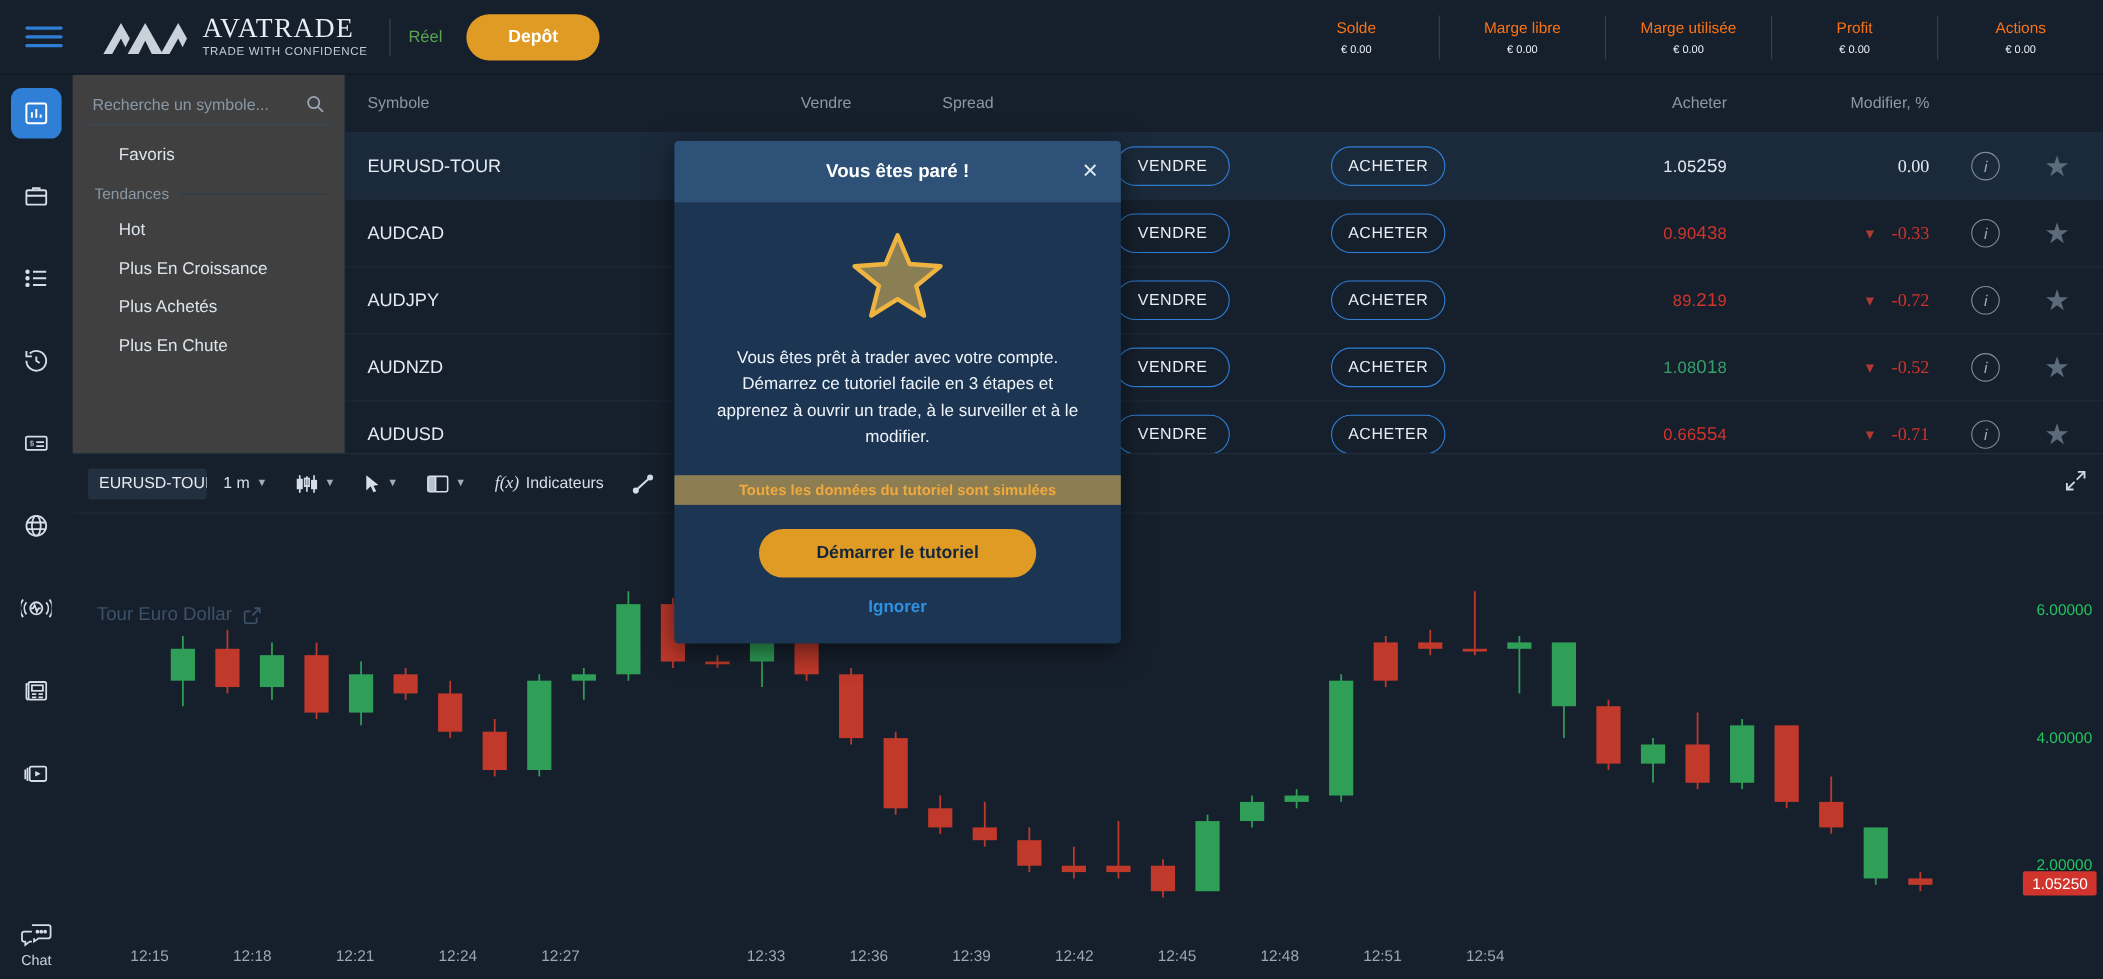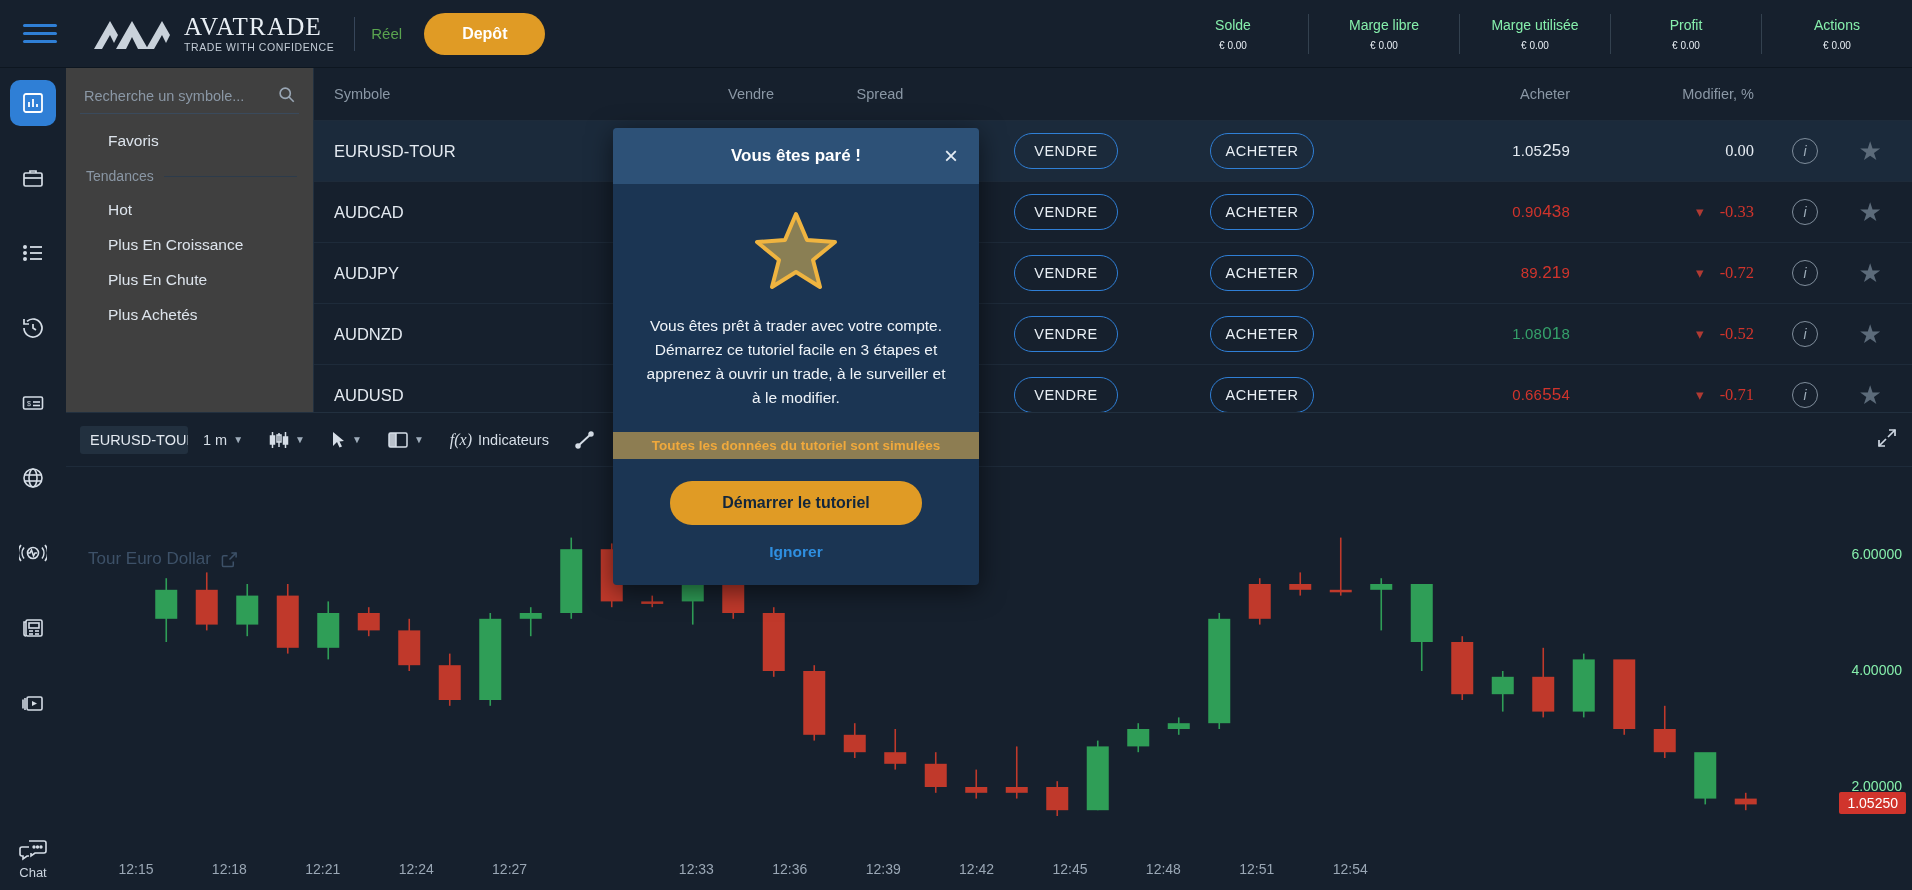--- a/index.html
+++ b/index.html
@@ -29,21 +29,21 @@
   .acct-sep { width: 1px; height: 34px; background: #37465a; margin: 0 16px 0 20px; }
   .acct-type { font-size: 15px; color: #5aa44f; }
   .deposit-btn {
     margin-left: 22px; background: #e09b25; color: #fff; border: none;
     border-radius: 22px; height: 42px; padding: 0 38px; font-size: 16px;
     font-weight: bold; cursor: pointer;
   }
   .stats { margin-left: auto; display: flex; align-items: center; height: 68px; }
   .stat { display: flex; flex-direction: column; align-items: center; justify-content: center;
           min-width: 150px; padding: 0 14px; }
-  .stat-label { font-size: 14px; color: #86efac; margin-bottom: 7px; }
+  .stat-label { font-size: 14px; color: #f97316; margin-bottom: 7px; }
   .stat-value { font-size: 10px; color: #e8eef4; }
   .stat-div { width: 1px; height: 40px; background: #33414f; }
 
   
   .rail {
     position: absolute; top: 68px; left: 0; width: 66px; height: 822px;
     background: #16202d; display: flex; flex-direction: column;
     align-items: center; padding-top: 12px;
   }
   .rail-item { width: 46px; height: 46px; display: flex; align-items: center;
@@ -118,31 +118,31 @@
   .csym-box { background: #22303f; color: #e3e9f0; font-size: 14.5px; padding: 6px 10px;
               border-radius: 3px; max-width: 108px; overflow: hidden; white-space: nowrap;
               cursor: pointer; }
   .tb-item { display: flex; align-items: center; gap: 6px; color: #d6dee7; font-size: 14.5px;
              padding: 6px 11px; border-radius: 3px; cursor: pointer; }
   .tb-caret { font-size: 10px; color: #9fadbb; }
   .fx-ital { font-style: italic; font-family: "Liberation Serif", serif; font-size: 16px; }
   .expand-ico { margin-left: auto; color: #cfd8e2; cursor: pointer; }
   .plot { position: relative; width: 1846px; height: 424px; }
   .ylabels { position: absolute; right: 0; top: 0; width: 96px; height: 424px; }
-  .ylab { position: absolute; right: 10px; font-size: 14px; color: #86efac; }
+  .ylab { position: absolute; right: 10px; font-size: 14px; color: #22c55e; }
   .ptag { position: absolute; right: 6px; background: #d0342c; color: #fff;
           font-size: 14px; padding: 3px 8px; border-radius: 2px; }
   .xlabels { position: absolute; left: 0; bottom: 8px; width: 1750px; height: 22px; }
   .xlab { position: absolute; font-size: 14px; color: #9aa7b5; transform: translateX(-50%); }
   .watermark { position: absolute; left: 22px; top: 82px; display: flex; align-items: center;
                gap: 10px; color: #3d5168; font-size: 17px; }
 
   
   .overlay { position: absolute; inset: 0; }
-  .modal { position: absolute; left: 613px; top: 128px; width: 366px;
+  .modal { position: absolute; left: 613px; top: 128px; width: 406px;
            background: #1b3553; border-radius: 4px; box-shadow: 0 6px 26px rgba(0,0,0,.55);
            overflow: hidden; }
   .modal-head { height: 56px; background: #2d5177; display: flex; align-items: center;
                 justify-content: center; position: relative; }
   .modal-title { font-size: 17px; font-weight: bold; color: #fff; }
   .modal-close { position: absolute; right: 14px; top: 14px; width: 28px; height: 28px;
                  display: flex; align-items: center; justify-content: center;
                  color: #e4ecf4; font-size: 24px; cursor: pointer; line-height: 1; }
   .modal-body { padding: 26px 28px 22px 28px; text-align: center; }
   .star-wrap { display: flex; justify-content: center; margin-bottom: 22px; }
@@ -308,22 +308,22 @@
         </svg>
       </span>
     </div>
     <div class="fav-row">Favoris</div>
     <div class="trend-hdr">
       <span class="trend-hdr-txt">Tendances</span>
       <span class="trend-hdr-line"></span>
     </div>
     <div class="trend-item">Hot</div>
     <div class="trend-item">Plus En Croissance</div>
+    <div class="trend-item">Plus Achetés</div>
     <div class="trend-item">Plus En Chute</div>
-    <div class="trend-item">Plus Achetés</div>
   </div>
 
   <div class="quotes">
     <div class="q-head">
       <div class="hd-sym">Symbole</div>
       <div class="hd-sell">Vendre</div>
       <div class="hd-spread">Spread</div>
       <div class="hd-b1"></div>
       <div class="hd-b2"></div>
       <div class="hd-buy">Acheter</div>

